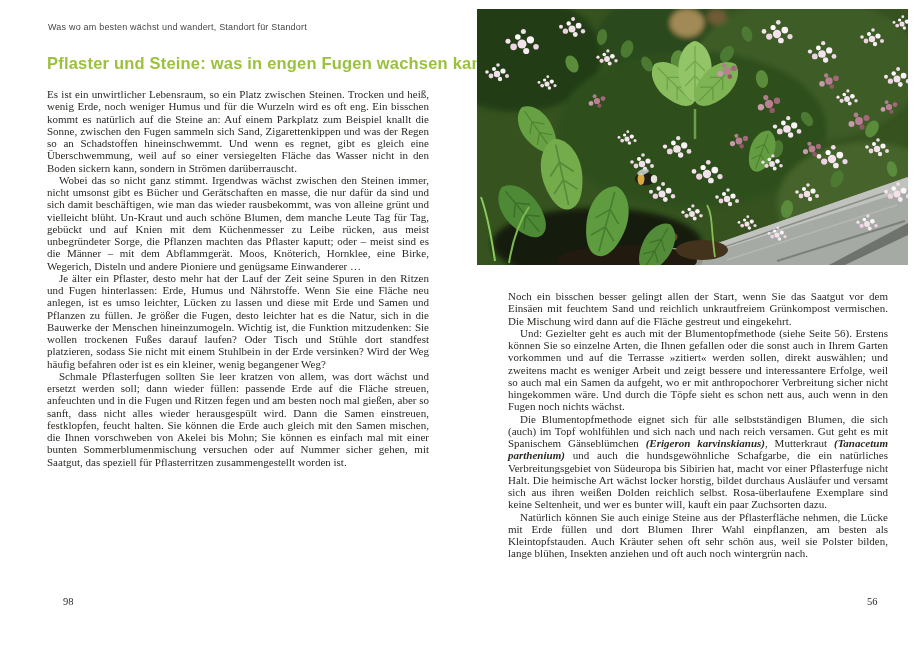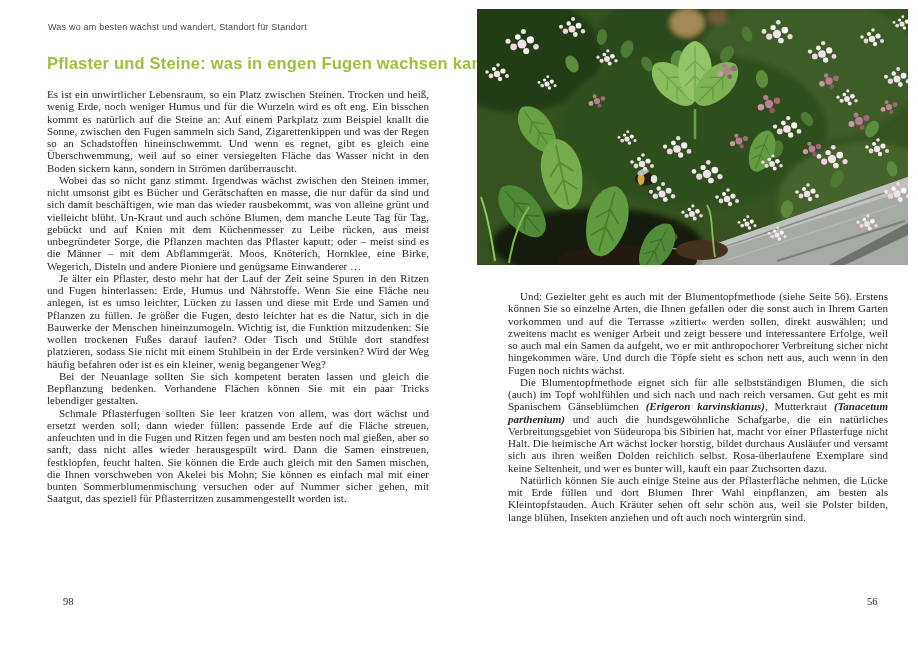--- a/index.html
+++ b/index.html
@@ -27,21 +27,20 @@
 
 <div class="spread">
 
   <section>
     <div class="running-head">Was wo am besten wächst und wandert, Standort für Standort</div>
     <h1 class="chapter-heading">Pflaster und Steine: was in engen Fugen wachsen kann</h1>
     <div class="body-text left-text">
       <p>Es ist ein unwirtlicher Lebensraum, so ein Platz zwischen Steinen. Trocken und heiß, wenig Erde, noch weniger Humus und für die Wurzeln wird es oft eng. Ein bisschen kommt es natürlich auf die Steine an: Auf einem Parkplatz zum Beispiel knallt die Sonne, zwischen den Fugen sammeln sich Sand, Zigarettenkippen und was der Regen so an Schadstoffen hineinschwemmt. Und wenn es regnet, gibt es gleich eine Überschwemmung, weil auf so einer versiegelten Fläche das Wasser nicht in den Boden sickern kann, sondern in Strömen darüberrauscht.</p>
       <p class="ind">Wobei das so nicht ganz stimmt. Irgendwas wächst zwischen den Steinen immer, nicht umsonst gibt es Bücher und Gerätschaften en masse, die nur dafür da sind und sich damit beschäftigen, wie man das wieder rausbekommt, was von alleine grünt und vielleicht blüht. Un-Kraut und auch schöne Blumen, dem manche Leute Tag für Tag, gebückt und auf Knien mit dem Küchenmesser zu Leibe rücken, aus meist unbegründeter Sorge, die Pflanzen machten das Pflaster kaputt; oder – meist sind es die Männer – mit dem Abflammgerät. Moos, Knöterich, Hornklee, eine Birke, Wegerich, Disteln und andere Pioniere und genügsame Einwanderer …</p>
       <p class="ind">Je älter ein Pflaster, desto mehr hat der Lauf der Zeit seine Spuren in den Ritzen und Fugen hinterlassen: Erde, Humus und Nährstoffe. Wenn Sie eine Fläche neu anlegen, ist es umso leichter, Lücken zu lassen und diese mit Erde und Samen und Pflanzen zu füllen. Je größer die Fugen, desto leichter hat es die Natur, sich in die Bauwerke der Menschen hineinzumogeln. Wichtig ist, die Funktion mitzudenken: Sie wollen trockenen Fußes darauf laufen? Oder Tisch und Stühle dort standfest platzieren, sodass Sie nicht mit einem Stuhlbein in der Erde versinken? Wird der Weg häufig befahren oder ist es ein kleiner, wenig begangener Weg?</p>
-      <p class="ind">Bei der Neuanlage sollten Sie sich kompetent beraten lassen und gleich die Bepflanzung bedenken. Vorhandene Flächen können Sie mit ein paar Tricks lebendiger gestalten.</p>
       <p class="ind">Schmale Pflasterfugen sollten Sie leer kratzen von allem, was dort wächst und ersetzt werden soll; dann wieder füllen: passende Erde auf die Fläche streuen, anfeuchten und in die Fugen und Ritzen fegen und am besten noch mal gießen, aber so sanft, dass nicht alles wieder herausgespült wird. Dann die Samen einstreuen, festklopfen, feucht halten. Sie können die Erde auch gleich mit den Samen mischen, die Ihnen vorschweben von Akelei bis Mohn; Sie können es einfach mal mit einer bunten Sommerblumenmischung versuchen oder auf Nummer sicher gehen, mit Saatgut, das speziell für Pflasterritzen zusammengestellt worden ist.</p>
     </div>
     <div class="folio folio-left">98</div>
   </section>
 
   <section>
 
     <figure class="photo" role="img" aria-label="Blühender Oregano mit kleinen rosa-weißen Blüten, Erdbeerblätter und eine Hummel zwischen Pflastersteinen">
       <svg viewBox="0 0 431 256" preserveAspectRatio="none">
         <defs>
@@ -200,21 +199,22 @@
         <g>
           <ellipse cx="168" cy="170" rx="10" ry="6.5" fill="#211d18"></ellipse>
           <ellipse cx="164" cy="170" rx="3.5" ry="6" fill="#d9a93f"></ellipse>
           <ellipse cx="177" cy="170" rx="3.2" ry="4" fill="#e8e4da"></ellipse>
           <ellipse cx="166" cy="163" rx="6" ry="2.8" fill="#c9cfd2" opacity="0.85" transform="rotate(-18 166 163)"></ellipse>
         </g>
       </svg>
     </figure>
 
     <div class="body-text right-text">
+      <p>Noch ein bisschen besser gelingt allen der Start, wenn Sie das Saatgut vor dem Einsäen mit feuchtem Sand und reichlich unkrautfreiem Grünkompost vermischen. Die Mischung wird dann auf die Fläche gestreut und eingekehrt.</p>
       <p class="ind">Und: Gezielter geht es auch mit der Blumentopfmethode (siehe Seite 56). Erstens können Sie so einzelne Arten, die Ihnen gefallen oder die sonst auch in Ihrem Garten vorkommen und auf die Terrasse »zitiert« werden sollen, direkt auswählen; und zweitens macht es weniger Arbeit und zeigt bessere und interessantere Erfolge, weil so auch mal ein Samen da aufgeht, wo er mit anthropochorer Verbreitung sicher nicht hingekommen wäre. Und durch die Töpfe sieht es schon nett aus, auch wenn in den Fugen noch nichts wächst.</p>
       <p class="ind"><span>Die Blumentopfmethode eignet sich für alle selbstständigen Blumen, die sich (auch) im Topf wohlfühlen und sich nach und nach reich versamen. Gut geht es mit Spanischem Gänseblümchen </span><span class="it">(Erigeron karvinskianus)</span><span>, Mutterkraut </span><span class="it">(Tanacetum parthenium)</span><span> und auch die hundsgewöhnliche Schafgarbe, die ein natürliches Verbreitungsgebiet von Südeuropa bis Sibirien hat, macht vor einer Pflasterfuge nicht Halt. Die heimische Art wächst locker horstig, bildet durchaus Ausläufer und versamt sich aus ihren weißen Dolden reichlich selbst. Rosa-überlaufene Exemplare sind keine Seltenheit, und wer es bunter will, kauft ein paar Zuchsorten dazu.</span></p>
-      <p class="ind">Natürlich können Sie auch einige Steine aus der Pflasterfläche nehmen, die Lücke mit Erde füllen und dort Blumen Ihrer Wahl einpflanzen, am besten als Kleintopfstauden. Auch Kräuter sehen oft sehr schön aus, weil sie Polster bilden, lange blühen, Insekten anziehen und oft auch noch wintergrün sind.</p>
+      <p class="ind">Natürlich können Sie auch einige Steine aus der Pflasterfläche nehmen, die Lücke mit Erde füllen und dort Blumen Ihrer Wahl einpflanzen, am besten als Kleintopfstauden. Auch Kräuter sehen oft sehr schön aus, weil sie Polster bilden, lange blühen, Insekten anziehen und oft auch noch wintergrün nach.</p>
     </div>
 
     <div class="folio folio-right">56</div>
   </section>
 
 </div>
 
 </body></html>

